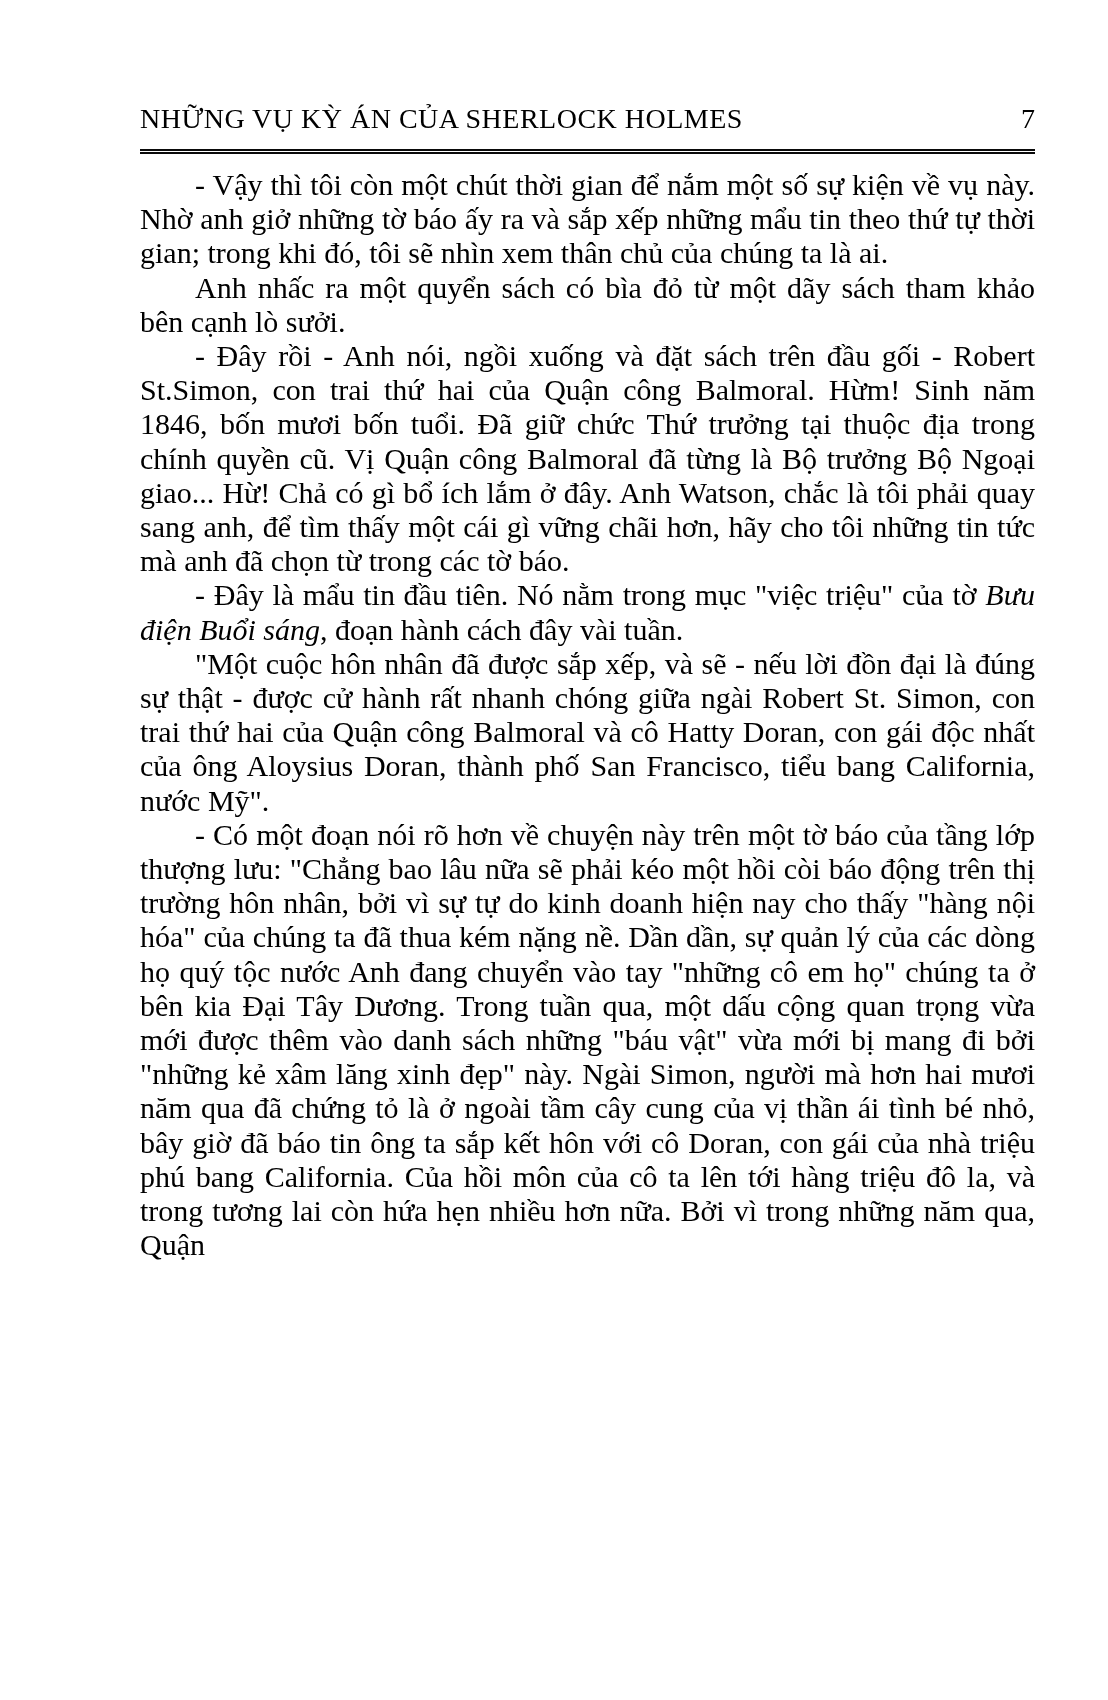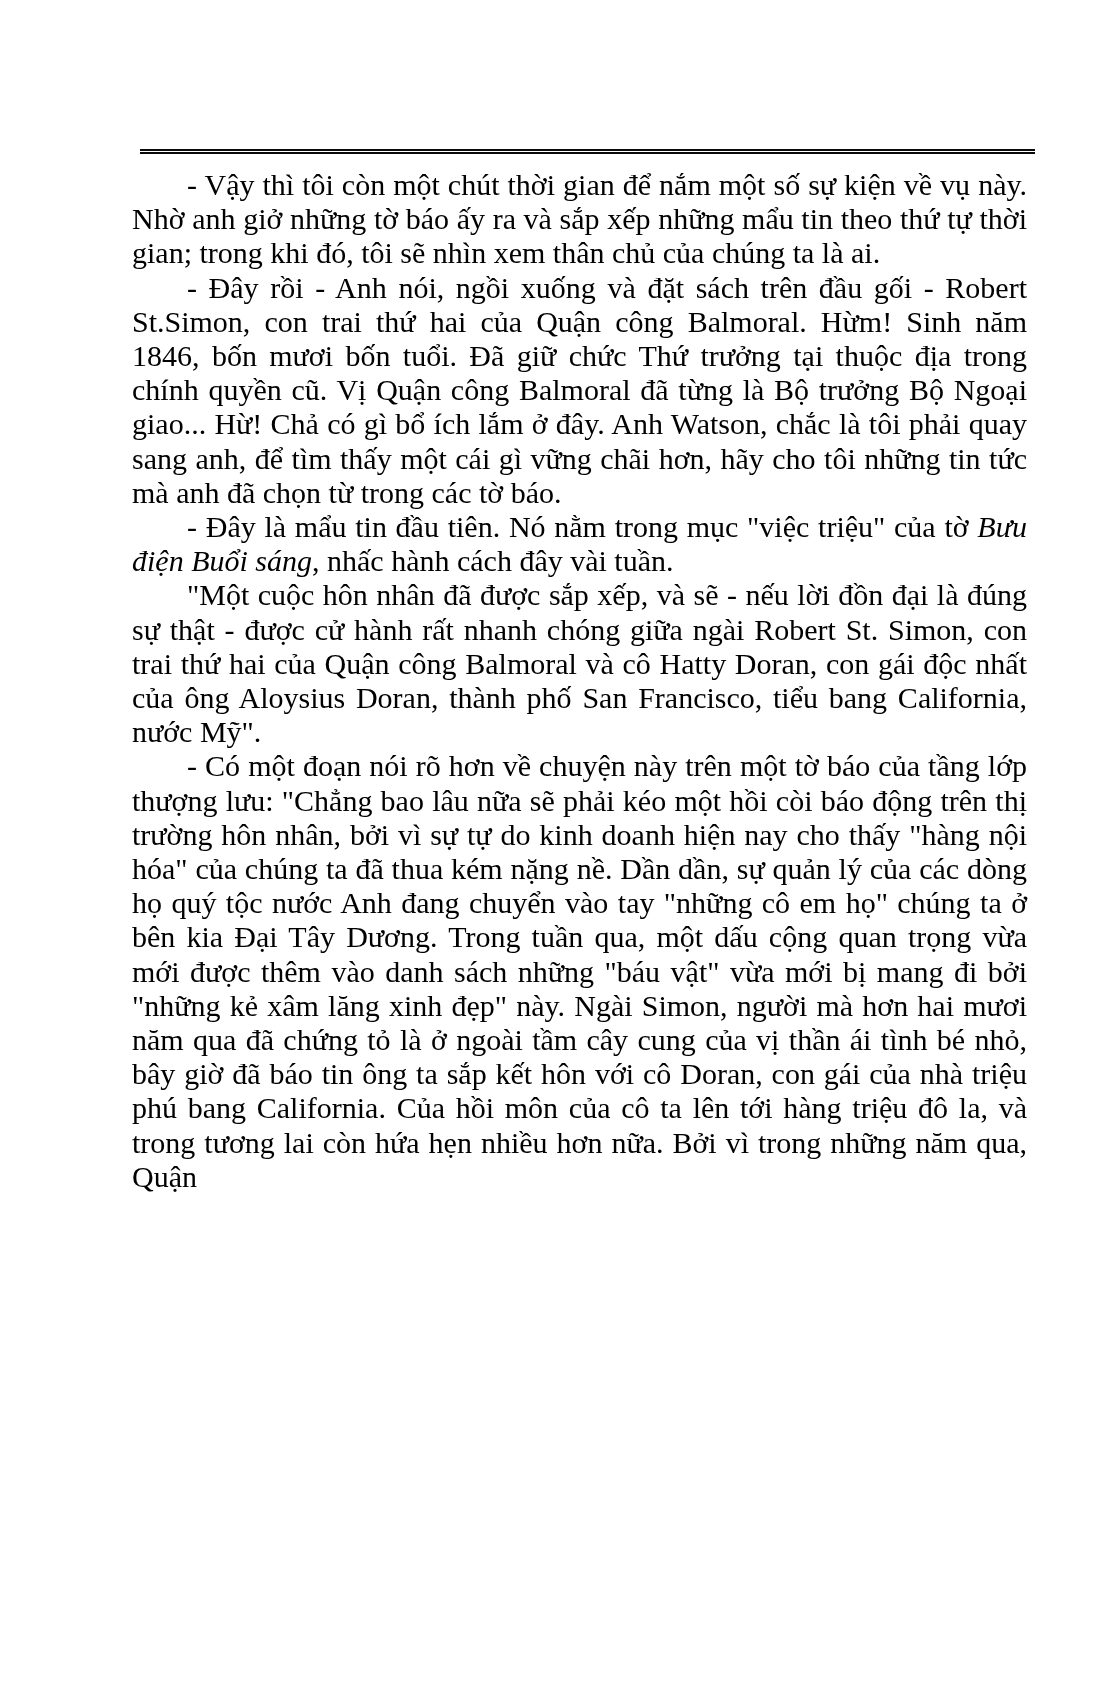--- a/index.html
+++ b/index.html
@@ -38,21 +38,21 @@
     position: absolute;
     left: 140px;
     top: 149px;
     width: 895px;
     height: 1px;
     border-top: 2px solid #0a0a0a;
     border-bottom: 2px solid #0a0a0a;
   }
   .body-text {
     position: absolute;
-    left: 132px;
+    left: 140px;
     top: 168px;
     width: 895px;
     font-size: 30px;
     line-height: 34.2px;
     text-align: justify;
     text-justify: inter-word;
     hyphens: none;
   }
   .body-text p {
     margin: 0;
@@ -61,24 +61,29 @@
   }
   .body-text .seg-italic {
     font-style: italic;
   }
 </style>
 </head>
 <body>
 
 <div class="page">
 
+  <div class="header-row">
+    <span class="running-title">NHỮNG VỤ KỲ ÁN CỦA SHERLOCK HOLMES</span>
+    <span class="page-number">7</span>
+  </div>
 
   <div class="header-rule"></div>
 
   <div class="body-text" id="body-text">
       <p><span class="seg-normal">- Vậy thì tôi còn một chút thời gian để nắm một số sự kiện về vụ này. Nhờ anh giở những tờ báo ấy ra và sắp xếp những mẩu tin theo thứ tự thời gian; trong khi đó, tôi sẽ nhìn xem thân chủ của chúng ta là ai.</span></p>
+      <p><span class="seg-normal">Anh nhấc ra một quyển sách có bìa đỏ từ một dãy sách tham khảo bên cạnh lò sưởi.</span></p>
       <p><span class="seg-normal">- Đây rồi - Anh nói, ngồi xuống và đặt sách trên đầu gối - Robert St.Simon, con trai thứ hai của Quận công Balmoral. Hừm! Sinh năm 1846, bốn mươi bốn tuổi. Đã giữ chức Thứ trưởng tại thuộc địa trong chính quyền cũ. Vị Quận công Balmoral đã từng là Bộ trưởng Bộ Ngoại giao... Hừ! Chả có gì bổ ích lắm ở đây. Anh Watson, chắc là tôi phải quay sang anh, để tìm thấy một cái gì vững chãi hơn, hãy cho tôi những tin tức mà anh đã chọn từ trong các tờ báo.</span></p>
-      <p><span class="seg-normal">- Đây là mẩu tin đầu tiên. Nó nằm trong mục "việc triệu" của tờ </span><span class="seg-italic">Bưu điện Buổi sáng</span><span class="seg-normal">, nhấc hành cách đây vài tuần.</span></p>
+      <p><span class="seg-normal">- Đây là mẩu tin đầu tiên. Nó nằm trong mục "việc triệu" của tờ </span><span class="seg-italic">Bưu điện Buổi sáng</span><span class="seg-normal">, đoạn hành cách đây vài tuần.</span></p>
       <p><span class="seg-normal">"Một cuộc hôn nhân đã được sắp xếp, và sẽ - nếu lời đồn đại là đúng sự thật - được cử hành rất nhanh chóng giữa ngài Robert St. Simon, con trai thứ hai của Quận công Balmoral và cô Hatty Doran, con gái độc nhất của ông Aloysius Doran, thành phố San Francisco, tiểu bang California, nước Mỹ".</span></p>
       <p><span class="seg-normal">- Có một đoạn nói rõ hơn về chuyện này trên một tờ báo của tầng lớp thượng lưu: "Chẳng bao lâu nữa sẽ phải kéo một hồi còi báo động trên thị trường hôn nhân, bởi vì sự tự do kinh doanh hiện nay cho thấy "hàng nội hóa" của chúng ta đã thua kém nặng nề. Dần dần, sự quản lý của các dòng họ quý tộc nước Anh đang chuyển vào tay "những cô em họ" chúng ta ở bên kia Đại Tây Dương. Trong tuần qua, một dấu cộng quan trọng vừa mới được thêm vào danh sách những "báu vật" vừa mới bị mang đi bởi "những kẻ xâm lăng xinh đẹp" này. Ngài Simon, người mà hơn hai mươi năm qua đã chứng tỏ là ở ngoài tầm cây cung của vị thần ái tình bé nhỏ, bây giờ đã báo tin ông ta sắp kết hôn với cô Doran, con gái của nhà triệu phú bang California. Của hồi môn của cô ta lên tới hàng triệu đô la, và trong tương lai còn hứa hẹn nhiều hơn nữa. Bởi vì trong những năm qua, Quận</span></p>
     </div>
 
 </div>
 
 </body></html>

